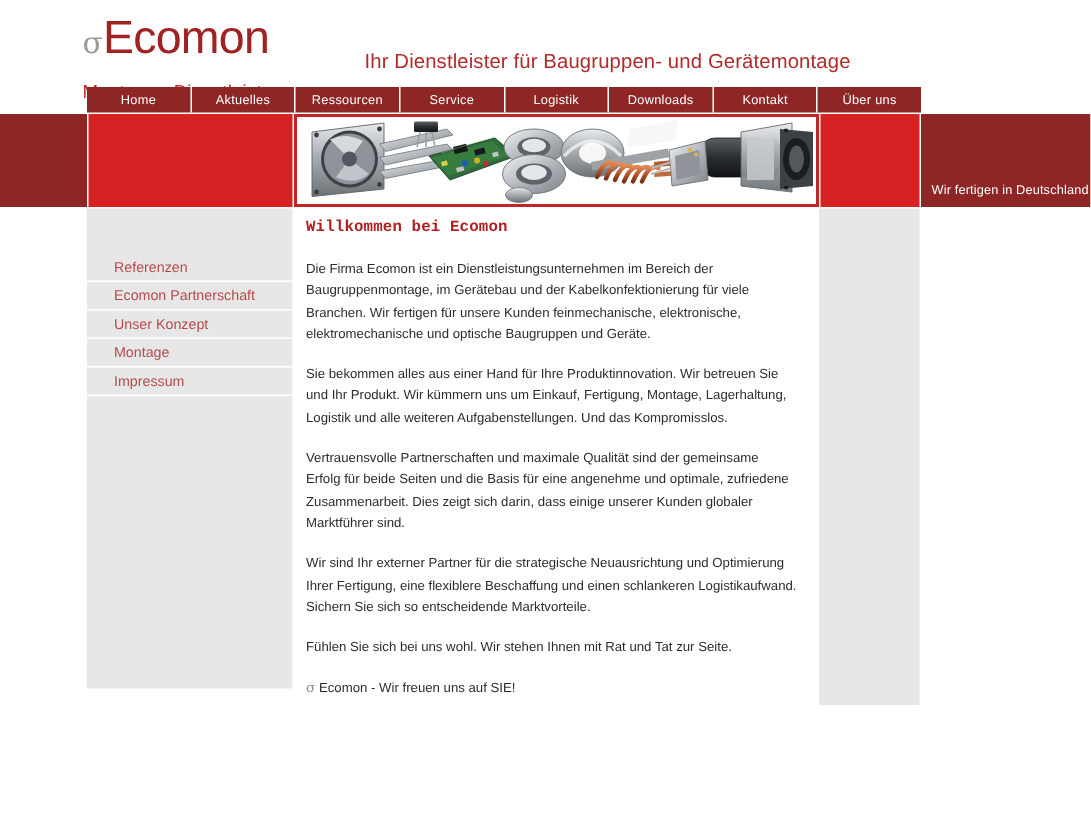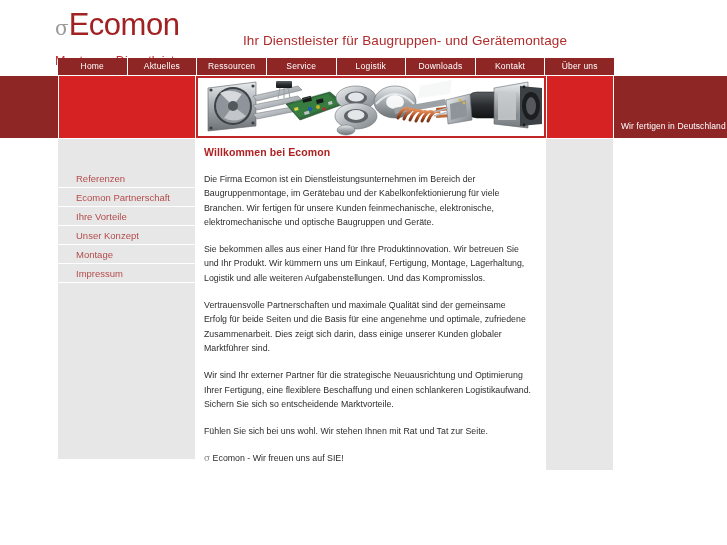--- a/index.html
+++ b/index.html
@@ -168,20 +168,21 @@
     width: 349px; height: 331px;
     background: #ffffff;
     padding: 7px 14px 0 8px;
   }
   .content-title {
     font-size: 10.5px;
     font-weight: bold;
     color: #b02020;
     margin-bottom: 14px;
     letter-spacing: 0.1px;
+    font-family: Liberation Mono, monospace;
   }
   .content p {
     font-size: 8.8px;
     line-height: 14.3px;
     color: #2c2c2c;
     margin-bottom: 13px;
     text-align: left;
   }
   .content p.closing { margin-bottom: 0; }
   .sig-inline {
@@ -362,21 +363,20 @@
   </div>
 
   <div class="banner-right-red"></div>
   <div class="banner-right-dark"></div>
   <div class="banner-right-text">Wir fertigen in Deutschland</div>
 
   <div class="sidebar">
     <div class="sidebar-spacer"></div>
     <div class="sidebar-item">Referenzen</div>
     <div class="sidebar-item">Ecomon Partnerschaft</div>
-    <div class="sidebar-item">Ihre Vorteile</div>
     <div class="sidebar-item">Unser Konzept</div>
     <div class="sidebar-item">Montage</div>
     <div class="sidebar-item">Impressum</div>
   </div>
 
   <div class="content-left-rule"></div>
 
   <div class="content">
     <div class="content-title">Willkommen bei Ecomon</div>
     <p>Die Firma Ecomon ist ein Dienstleistungsunternehmen im Bereich der Baugruppenmontage, im Gerätebau und der Kabelkonfektionierung für viele Branchen. Wir fertigen für unsere Kunden feinmechanische, elektronische, elektromechanische und optische Baugruppen und Geräte.</p>

